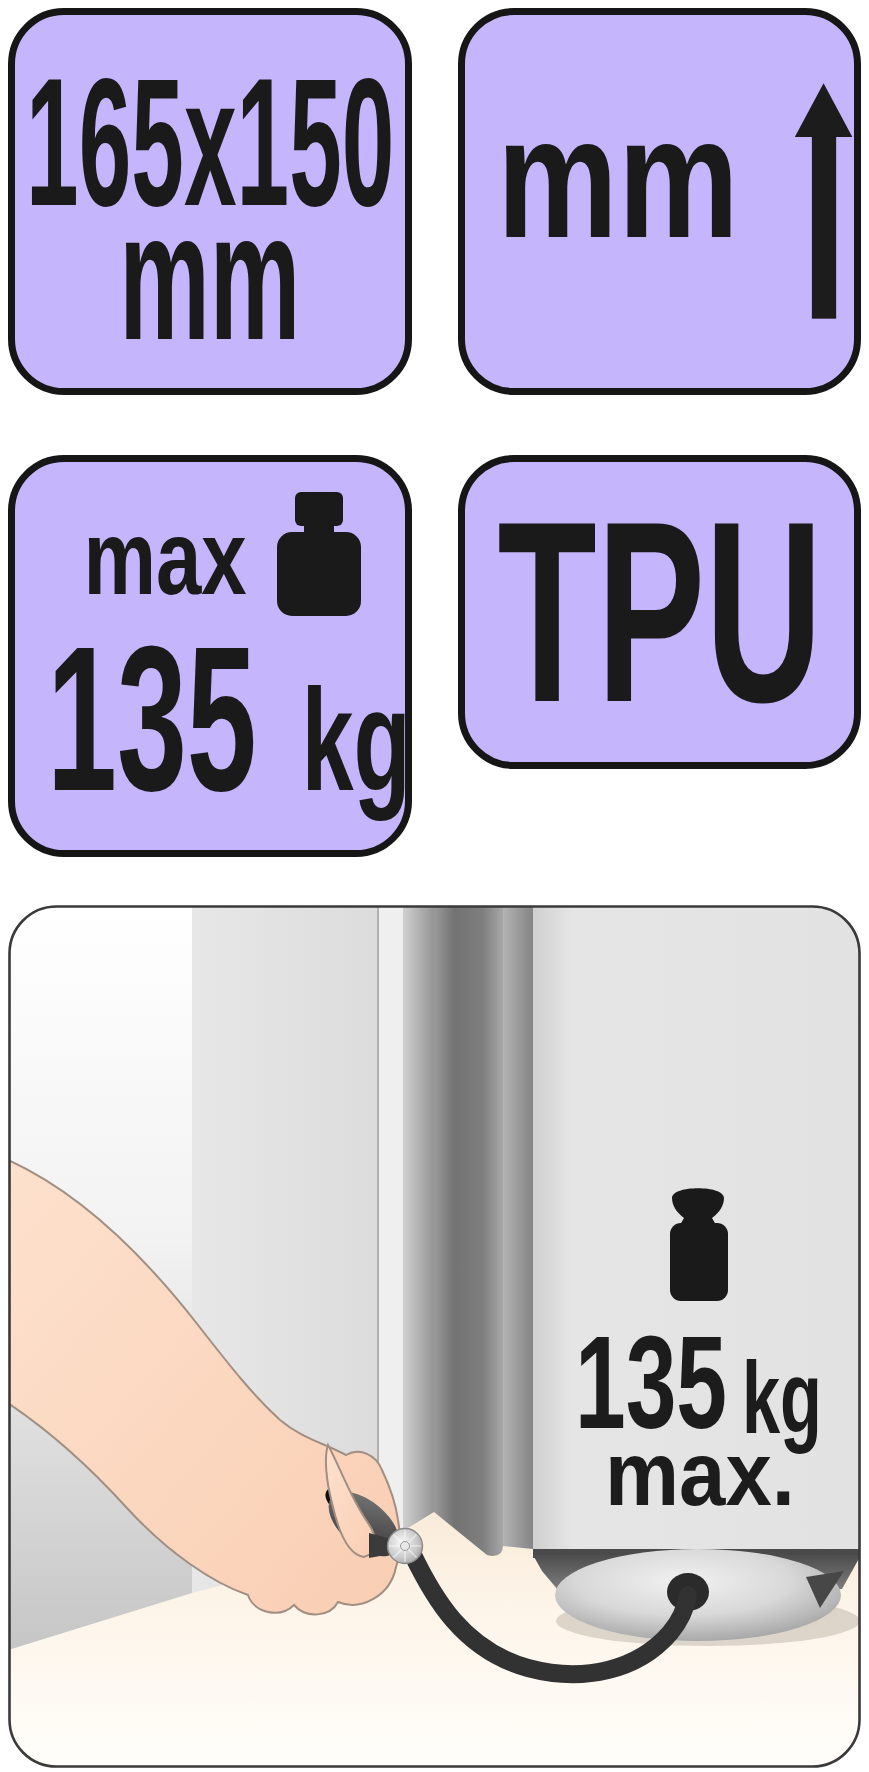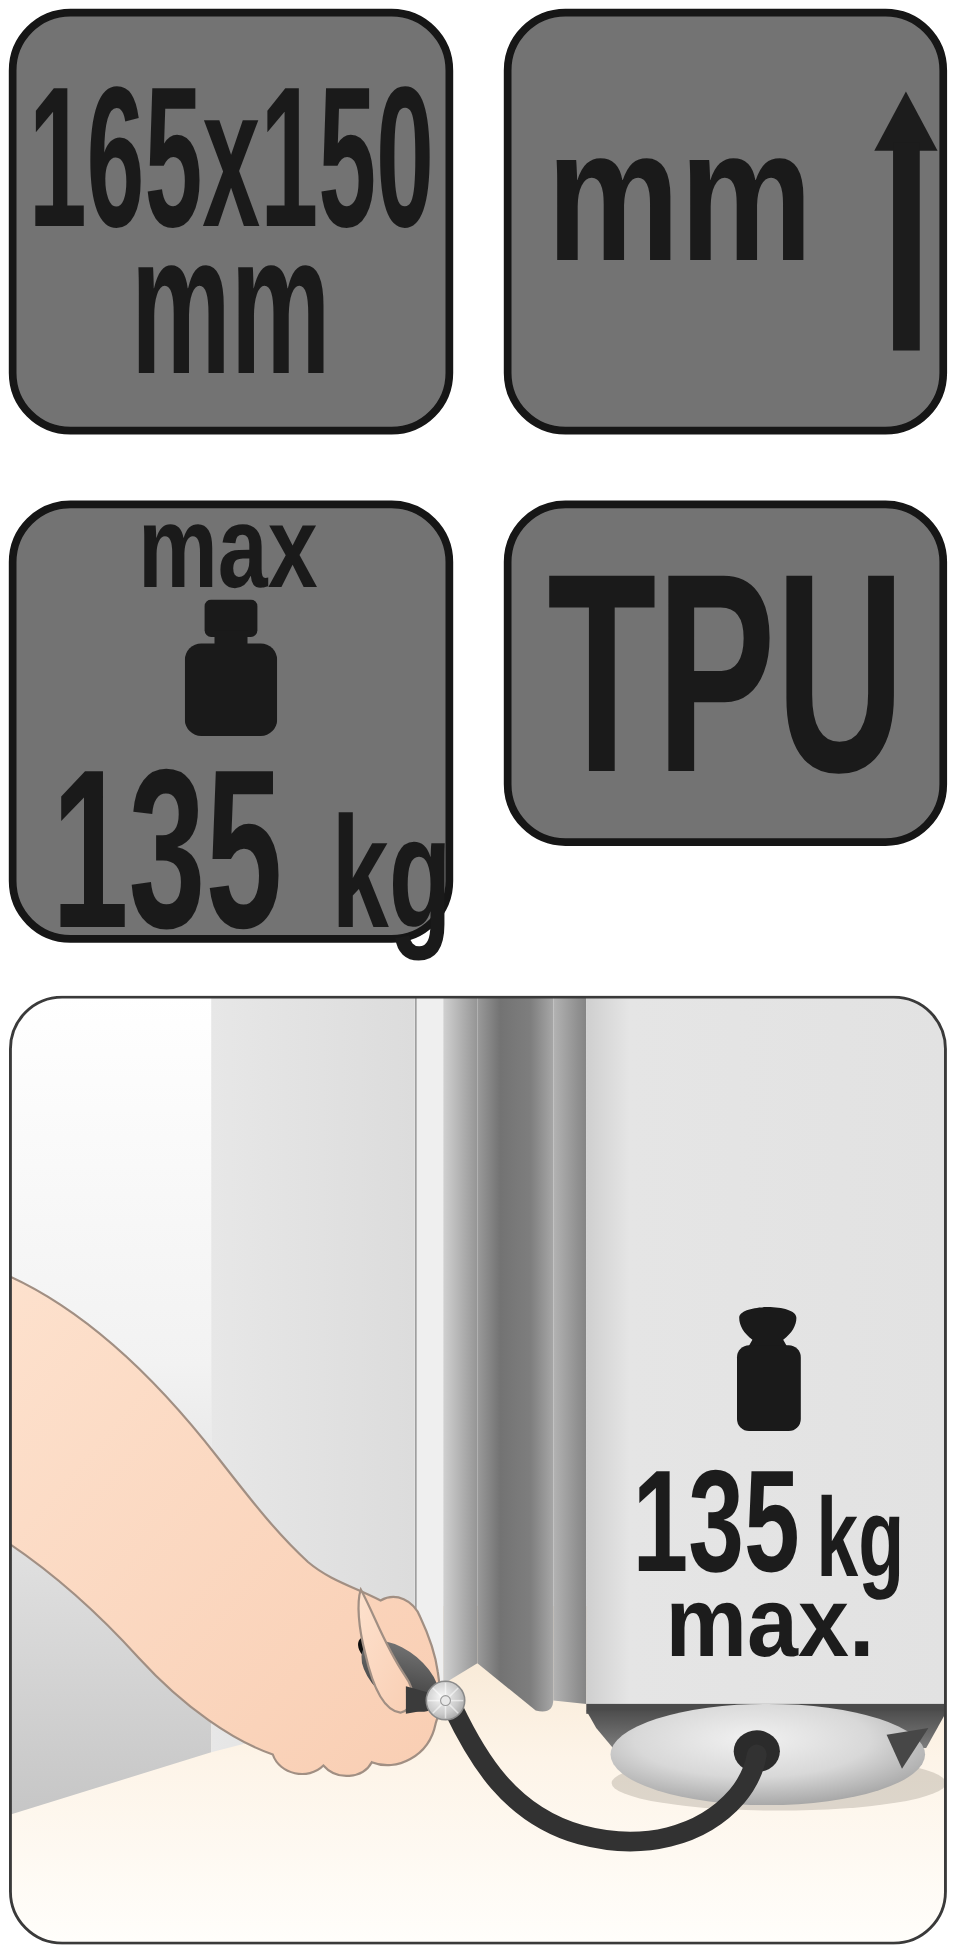--- a/index.html
+++ b/index.html
@@ -1,42 +1,42 @@
 <!DOCTYPE html>
 <html><head>
 <meta charset="utf-8">
 <style>
   html,body{margin:0;padding:0;background:#ffffff;}
   .canvas{
     position:relative;width:869px;height:1772px;background:#ffffff;overflow:hidden;
     font-family:"Liberation Sans",sans-serif;
   }
   .badge{
-    position:absolute;background:#737373;border:7px solid #161616;border-radius:56px;
+    position:absolute;background:#c4b5fd;border:7px solid #161616;border-radius:56px;
     box-sizing:border-box;display:flex;flex-direction:column;align-items:center;
     justify-content:center;color:#1a1a1a;
   }
   .line{display:flex;justify-content:center;align-items:baseline;white-space:nowrap;}
   .cond{
     display:inline-block;white-space:nowrap;font-weight:bold;line-height:1;color:#1a1a1a;
     transform-origin:50% 50%;
   }
   
   #badge-dimensions{left:8px;top:8px;width:404px;height:387px;padding-top:14px;}
   #badge-dimensions .v{font-size:182px;transform:scaleX(.52);}
   #badge-dimensions .u{font-size:182px;transform:scaleX(.56);margin-top:-48px;}
   
   #badge-height{left:458px;top:8px;width:403px;height:387px;flex-direction:row;padding-top:6px;}
   #badge-height .col{display:flex;flex-direction:column;align-items:center;}
   #badge-height .v{font-size:236px;transform:scaleX(.65);}
   #badge-height .u{font-size:172px;transform:scaleX(.79);margin-top:-56px;}
   #badge-height .arrow{margin-left:22px;margin-bottom:10px;}
   
   #badge-max-load{left:8px;top:455px;width:404px;height:402px;padding-top:8px;}
-  #badge-max-load .r1{display:flex;flex-direction:column;align-items:center;margin-bottom:4px;}
+  #badge-max-load .r1{display:flex;flex-direction:row;align-items:center;margin-bottom:4px;}
   #badge-max-load .lbl{font-size:106px;transform:scaleX(.77);margin-right:6px;}
   #badge-max-load .wicon{margin-left:0px;margin-top:-6px;}
   #badge-max-load .r2{display:flex;align-items:baseline;margin-top:-4px;}
   #badge-max-load .v{font-size:206px;transform:scaleX(.61);}
   #badge-max-load .u{font-size:144px;transform:scaleX(.65);margin-left:-52px;}
   
   #badge-material{left:458px;top:455px;width:403px;height:314px;}
   #badge-material .v{font-size:258px;transform:scaleX(.63);}
   
   .illustration{position:absolute;left:8px;top:905px;}

